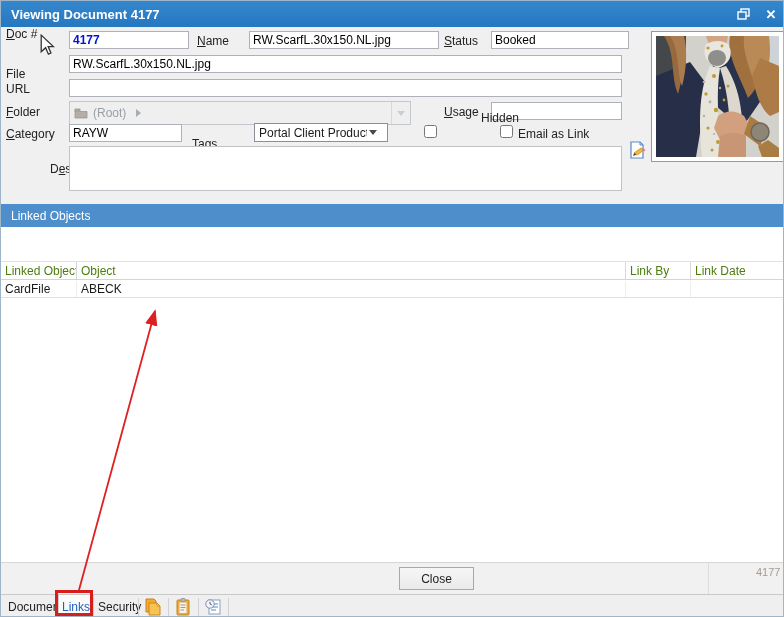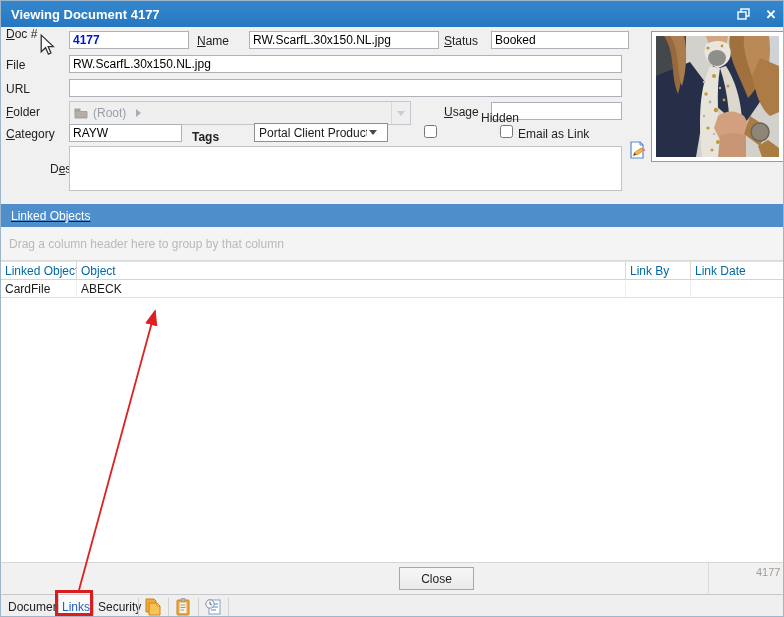--- a/index.html
+++ b/index.html
@@ -29,29 +29,29 @@
   .select .txt { width:112px; overflow:hidden; white-space:nowrap; padding-left:4px; color:#1a1a1a; }
   .select .chev { width:0; height:0; border-top:5px solid #4a4a4a; border-left:4px solid transparent; border-right:4px solid transparent; margin:0 5px 0 2px; }
   .cb { position:absolute; width:13px; height:13px; accent-color:#fff; }
   .desc-box { position:absolute; left:68px; top:119px; width:553px; height:45px; border:1px solid #c0c3c7; background:#fff; resize:none; font-family:"Liberation Sans",sans-serif; font-size:12px; }
   .icon-btn { position:absolute; cursor:default; }
 
   
   .img-panel { position:absolute; left:650px; top:4px; width:133px; height:131px; background:#fff; border:1px solid #999; padding:4px; }
 
   
-  .band { position:absolute; left:0; top:203px; width:784px; height:23px; background:#4d8ecb; display:flex; align-items:center;text-decoration:underline; }
+  .band { position:absolute; left:0; top:203px; width:784px; height:23px; background:#4d8ecb; display:flex; align-items:center; }
   .band span { color:#fff; margin-left:10px; }
 
   
   .grid { position:absolute; left:0; top:226px; width:784px; height:335px; background:#fff; }
   .groupby { position:absolute; left:0; top:0; width:784px; height:34px; background:#f4f4f4; border-bottom:1px solid #d9d9d9; }
   .groupby span { position:absolute; left:8px; top:10px; color:#b9b9b9; }
   .hdr-row { position:absolute; left:0; top:34px; width:784px; height:19px; display:flex; border-top:1px solid #e2e2e2; border-bottom:1px solid #d4d4d4; background:#fff; }
-  .hdr-cell { border-right:1px solid #d8d8d8; padding:2px 0 0 4px; white-space:nowrap; overflow:hidden; color:#0369a1; }
+  .hdr-cell { border-right:1px solid #d8d8d8; padding:2px 0 0 4px; white-space:nowrap; overflow:hidden; color:#4d7c0f; }
   .data-row { position:absolute; left:0; top:54px; width:784px; height:17px; display:flex; border-bottom:1px solid #e0e0e0; background:#fff; }
   .data-cell { border-right:1px solid #eee; padding:1px 0 0 4px; white-space:nowrap; overflow:hidden; }
   .c1{width:76px;} .c2{width:549px;} .c3{width:65px;} .c4{width:94px; border-right:none;}
 
   
   .btn-panel { position:absolute; left:0; top:561px; width:784px; height:32px; background:#f1f1f1; border-top:1px solid #d6d6d6; }
   .pbtn { position:absolute; top:4px; height:23px; background:linear-gradient(#f6f6f6,#eaeaea); border:1px solid #a8a8a8; font-family:"Liberation Sans",sans-serif; font-size:12px; color:#222; text-align:center; }
   .seam { position:absolute; left:707px; top:0; width:1px; height:32px; background:#dcdcdc; }
   .docnum { position:absolute; left:755px; top:3px; color:#a59b91; font-size:11px; white-space:nowrap; }
 
@@ -87,21 +87,21 @@
 
   <div class="form-panel">
 
     <div class="lbl" style="left:5px; top:0;"><u>D</u><span>oc #</span></div>
     <input class="tbx doc-val" style="left: 68px; top: 4px; width: 120px;" value="4177">
     <div class="lbl" style="left:196px; top:7px;"><u>N</u><span>ame</span></div>
     <input class="tbx" style="left: 248px; top: 4px; width: 190px;" value="RW.ScarfL.30x150.NL.jpg">
     <div class="lbl" style="left:443px; top:7px;"><u>S</u><span>tatus</span></div>
     <input class="tbx" style="left: 490px; top: 4px; width: 138px;" value="Booked">
 
-    <div class="lbl" style="left:5px; top:31px;"><span>File</span></div>
+    <div class="lbl" style="left:5px; top:40px;"><span>File</span></div>
     <input class="tbx" style="left: 68px; top: 28px; width: 553px;" value="RW.ScarfL.30x150.NL.jpg">
 
     <div class="lbl" style="left:5px; top:55px;"><span>URL</span></div>
     <input class="tbx" style="left: 68px; top: 52px; width: 553px;" value="">
 
     <div class="lbl" style="left:5px; top:78px;"><u>F</u><span>older</span></div>
     <div class="combo" style="left:68px; top:74px; width:342px;">
       <svg class="folder-ic" width="14" height="11" viewBox="0 0 14 11">
         <path d="M1,2 L5,2 L6,3.5 L13,3.5 L13,10 L1,10 Z" fill="#b3afa7" stroke="#9b978f" stroke-width="0.8"></path>
         <rect x="1" y="1" width="5" height="2" fill="#b3afa7" stroke="#9b978f" stroke-width="0.8"></rect>
@@ -110,21 +110,21 @@
       <span class="exp"></span>
       <div class="dd">
           <span class="chev"></span>
         </div>
     </div>
     <div class="lbl" style="left:443px; top:78px;"><u>U</u><span>sage</span></div>
     <input class="tbx" style="left: 490px; top: 75px; width: 131px;" value="">
 
     <div class="lbl" style="left:5px; top:100px;"><u>C</u><span>ategory</span></div>
     <input class="tbx" style="left: 68px; top: 97px; width: 113px;" value="RAYW">
-    <div class="lbl" style="left:191px; top:103px;font-weight:bold;"><span>Tags</span></div>
+    <div class="lbl" style="left:191px; top:110px;"><span>Tags</span></div>
     <div class="select" style="left:253px; top:96px; width:134px;">
       <span class="txt">Portal Client Product Ima</span>
       <span class="chev"></span>
     </div>
     <input type="checkbox" class="cb" style="left: 423px; top: 98px;">
     <div class="lbl" style="left:441px; top:84px;margin-left:39px;">Hidden</div>
     <input type="checkbox" class="cb" style="left: 499px; top: 98px;">
     <div class="lbl" style="left:517px; top:100px;">Email as Link</div>
 
     <div class="lbl" style="left:5px; top:135px;margin-left:44px;"><span>D</span><u>e</u><span>sc</span></div>
@@ -184,23 +184,20 @@
         <path d="M112,104 L123,112 L123,121 L106,121 L102,110 Z" fill="#a97c42"></path>
       </svg>
     </div>
   </div>
 
   <div class="band">
     <span>Linked Objects</span>
   </div>
 
   <div class="grid">
-    <div class="groupby">
-      <span>Drag a column header here to group by that column</span>
-    </div>
     <div class="hdr-row">
       <div class="hdr-cell c1">Linked Object</div>
       <div class="hdr-cell c2">Object</div>
       <div class="hdr-cell c3">Link By</div>
       <div class="hdr-cell c4">Link Date</div>
     </div>
     <div class="data-row">
       <div class="data-cell c1">CardFile</div>
       <div class="data-cell c2">ABECK</div>
       <div class="data-cell c3"></div>

